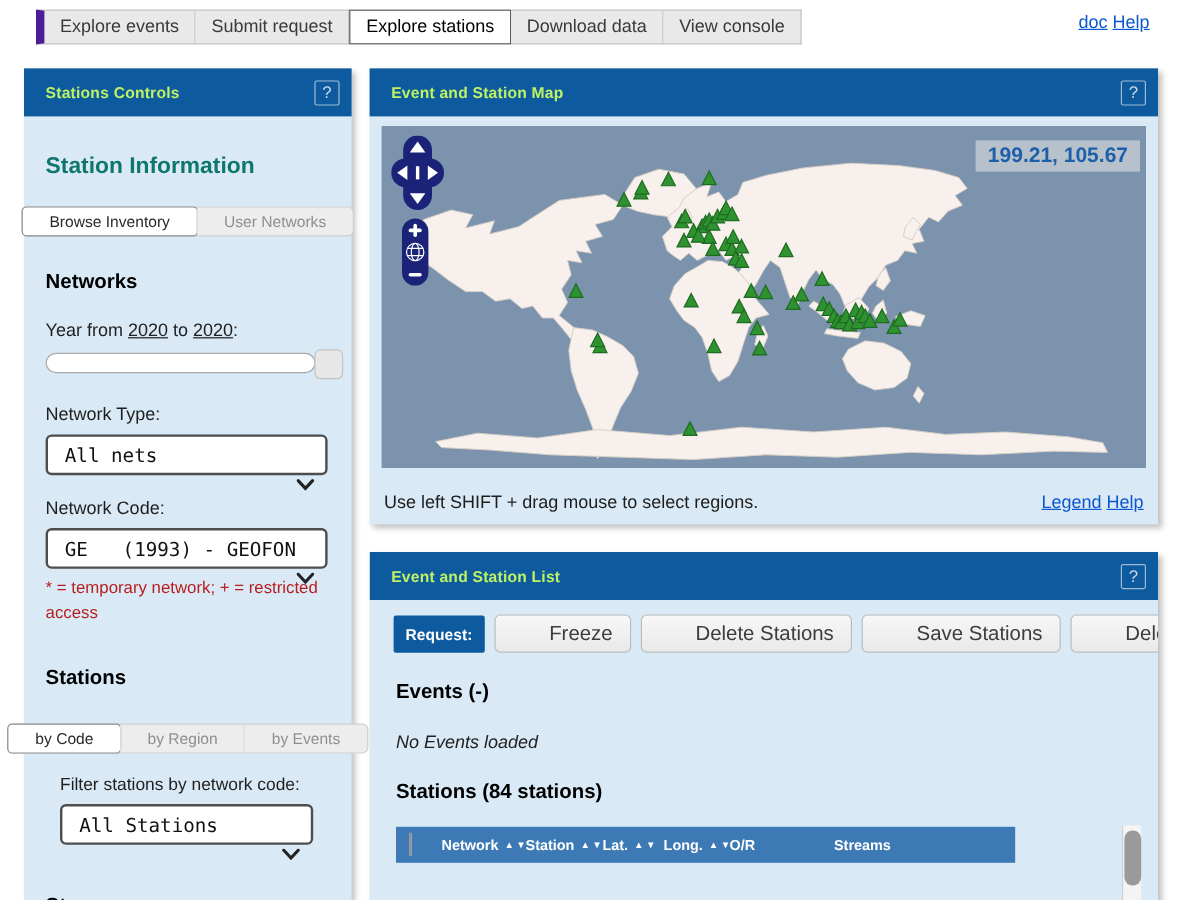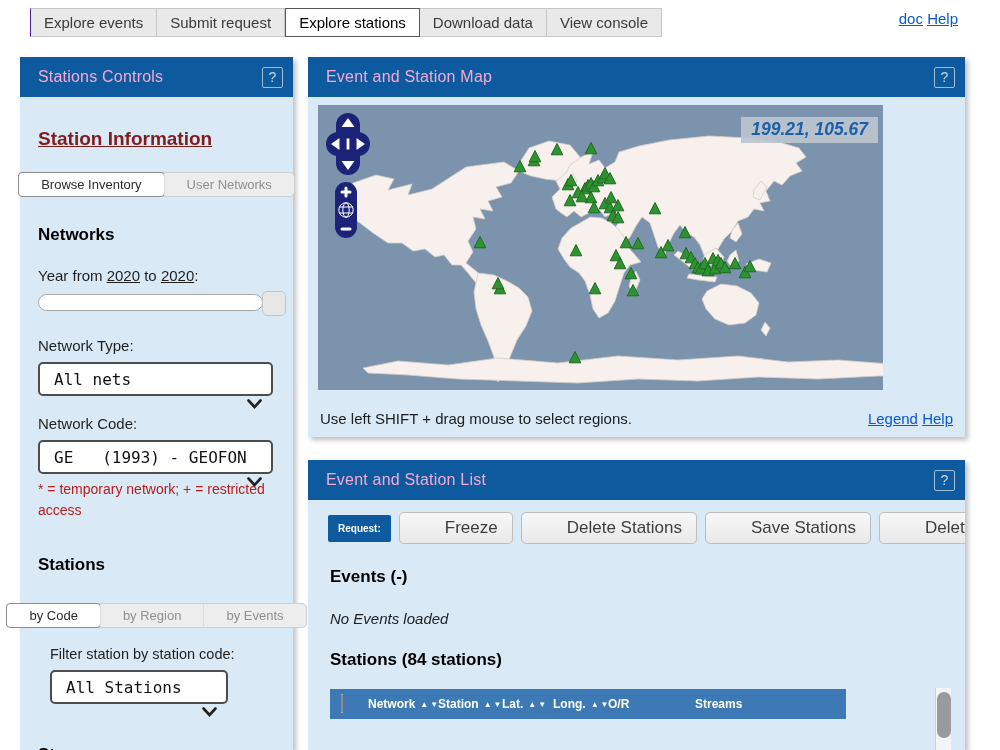--- a/index.html
+++ b/index.html
@@ -10,39 +10,39 @@
     color: #1a1a1a;
     position: relative;
     overflow: hidden;
   }
   
   .tabs { position: absolute; left: 30px; top: 8px; display: flex; }
   .tab {
     padding: 5px 13px; background: #e9e9e9; border: 1px solid #c6c6c6;
     border-left: none; font-size: 15px; color: #3a3a3a; cursor: pointer; white-space: nowrap;
   }
-  .tab:first-child { border-left: 1px solid #4c1d95; }
+  .tab:first-child { border-left: 7px solid #4c1d95; }
   .tab.active { background: #fff; border: 1px solid #5a5a5a; color: #000; }
   .top-links { position: absolute; right: 42px; top: 10px; font-size: 15px; }
   .link { color: #0b57d0; text-decoration: underline; cursor: pointer; }
   
   .panel { position: absolute; background: #d9eaf6; box-shadow: 3px 3px 5px rgba(0,0,0,.25); }
   .panel-header {
     height: 40px; background: #0d5a9e; display: flex; align-items: center;
     justify-content: space-between; padding: 0 10px 0 18px;
   }
-  .panel-title { color: #f9a8d4; font-weight: normal; font-size: 16px; letter-spacing: .2px; }
+  .panel-title { color: #bef264; font-weight: bold; font-size: 13px; letter-spacing: .2px; }
   .help-btn {
     width: 21px; height: 21px; border: 1px solid #9fbcd6; color: #c9d9e8;
     font-size: 14px; line-height: 19px; text-align: center; border-radius: 2px; cursor: pointer;
   }
   
   #stations-controls { left: 20px; top: 57px; width: 273px; height: 693px; }
   .ctl-body { padding: 0 18px; }
-  .h-big   { font-size: 19px; font-weight: bold; color: #7f1d1d; margin-top: 31px; text-decoration: underline; }
+  .h-big   { font-size: 19px; font-weight: bold; color: #0f766e; margin-top: 31px; }
   .h-mid   { font-size: 17px; font-weight: bold; color: #000; }
   .lbl     { font-size: 15px; color: #1f1f1f; }
   .seg-row { display: flex; justify-content: center; }
   .seg { display: inline-flex; background: #ededed; border: 1px solid #cfcfcf; border-radius: 5px; }
   .seg-btn {
     padding: 4px 22px; font-size: 13px; color: #8f8f8f; cursor: pointer;
     border-left: 1px solid #dcdcdc; white-space: nowrap;
   }
   .seg-btn:first-child { border-left: none; }
   .seg-btn.active {
@@ -57,38 +57,38 @@
     position: relative; background: #fff; border: 2px solid #4d4d4d; border-radius: 5px;
     height: 34px; display: flex; align-items: center; padding: 0 30px 0 14px;
     font-family: "DejaVu Sans Mono", monospace; font-size: 16px; color: #111;
     white-space: pre; cursor: pointer; width: 235px;
   }
   .select .chev { position: absolute; right: 9px; top: 11px; }
   .note { font-size: 14px; color: #b91c1c; line-height: 1.5; margin-top: 5px; }
   
   #map-panel { left: 308px; top: 57px; width: 657px; height: 380px; }
   .map-area {
-    position: relative; margin: 8px 10px 0 10px; width: 565px; height: 285px;
-    background: #7b93ac; overflow: hidden; cursor: crosshair; font-style: italic;
+    position: relative; margin: 8px 10px 0 10px; width: 637px; height: 285px;
+    background: #7b93ac; overflow: hidden; cursor: crosshair;
   }
   .coords-box {
     position: absolute; top: 12px; right: 5px; background: rgba(188,196,206,.92);
     padding: 2px 10px 3px 10px; font-size: 17.5px; font-weight: bold; color: #1d5fa8;
   }
   .pan-control { position: absolute; left: 8px; top: 8px; }
   .zoombar { position: absolute; left: 16px; top: 76px; }
   .map-hint-row {
     display: flex; justify-content: space-between; align-items: center;
     margin: 20px 12px 0 12px; font-size: 15px; color: #1d1d1d; gap: 24px;
   }
   
   #list-panel { left: 308px; top: 460px; width: 657px; height: 290px; overflow: hidden; }
   .toolbar { display: flex; align-items: center; margin: 12px 20px 0 20px; }
   .request-btn {
-    background: #0d5a9e; color: #fff; font-size: 10px; font-weight: bold;
+    background: #0d5a9e; color: #fff; font-size: 13px; font-weight: bold;
     padding: 8px 10px; border-radius: 2px; cursor: pointer;
   }
   .btn {
     background: linear-gradient(#f7f7f7, #e9e9e9); border: 1px solid #bdbdbd; border-radius: 5px;
     padding: 5px 14px; font-size: 17px; color: #3d3d3d; cursor: pointer; white-space: nowrap;
   }
   .toolbar .btn { margin-left: 8px; padding-left: 45px; }
   .toolbar .btn:first-of-type { margin-left: 102px; }
   .list-h { font-size: 17px; font-weight: bold; color: #000; margin: 23px 20px 0 22px; }
   .empty-msg { font-style: italic; font-size: 15px; color: #222; margin: 23px 20px 0 22px; }
@@ -185,22 +185,22 @@
     <div class="h-mid mt34">Stations</div>
 
     <div class="seg-row mt28">
       <div class="seg">
         <span class="seg-btn active">by Code</span>
         <span class="seg-btn">by Region</span>
         <span class="seg-btn">by Events</span>
       </div>
     </div>
 
-    <div class="lbl mt18" style="font-size:14.5px; padding-left:12px;">Filter station by station code:</div>
-    <div class="select mt8" style="margin-left:12px; width:178px;">
+    <div class="lbl mt18" style="font-size:14.5px; padding-left:12px;">Filter stations by network code:</div>
+    <div class="select mt8" style="margin-left:12px; width:211px;">
       <span>All Stations</span>
       <span class="chev">
         <svg width="15" height="10" viewBox="0 0 15 10">
             <path d="M1.5 1.5 L7.5 8 L13.5 1.5" stroke="#222" stroke-width="2.6" fill="none" stroke-linecap="round"></path>
           </svg>
       </span>
     </div>
 
     <div class="h-mid mt41">Streams</div>
   </div>

